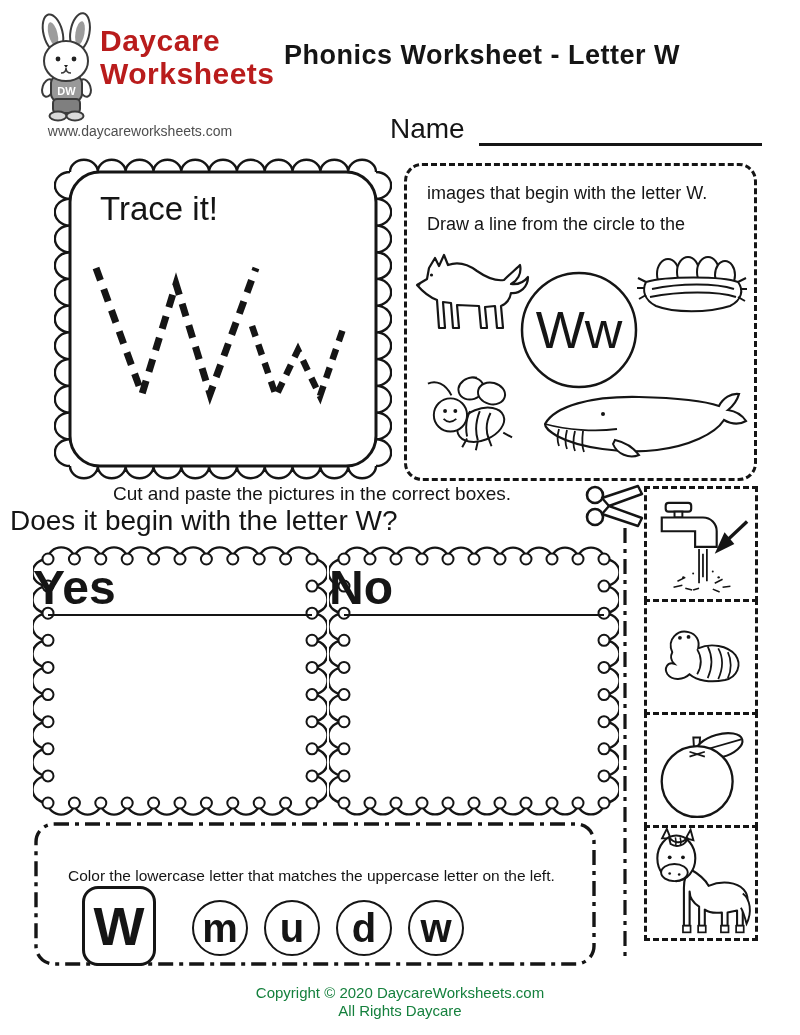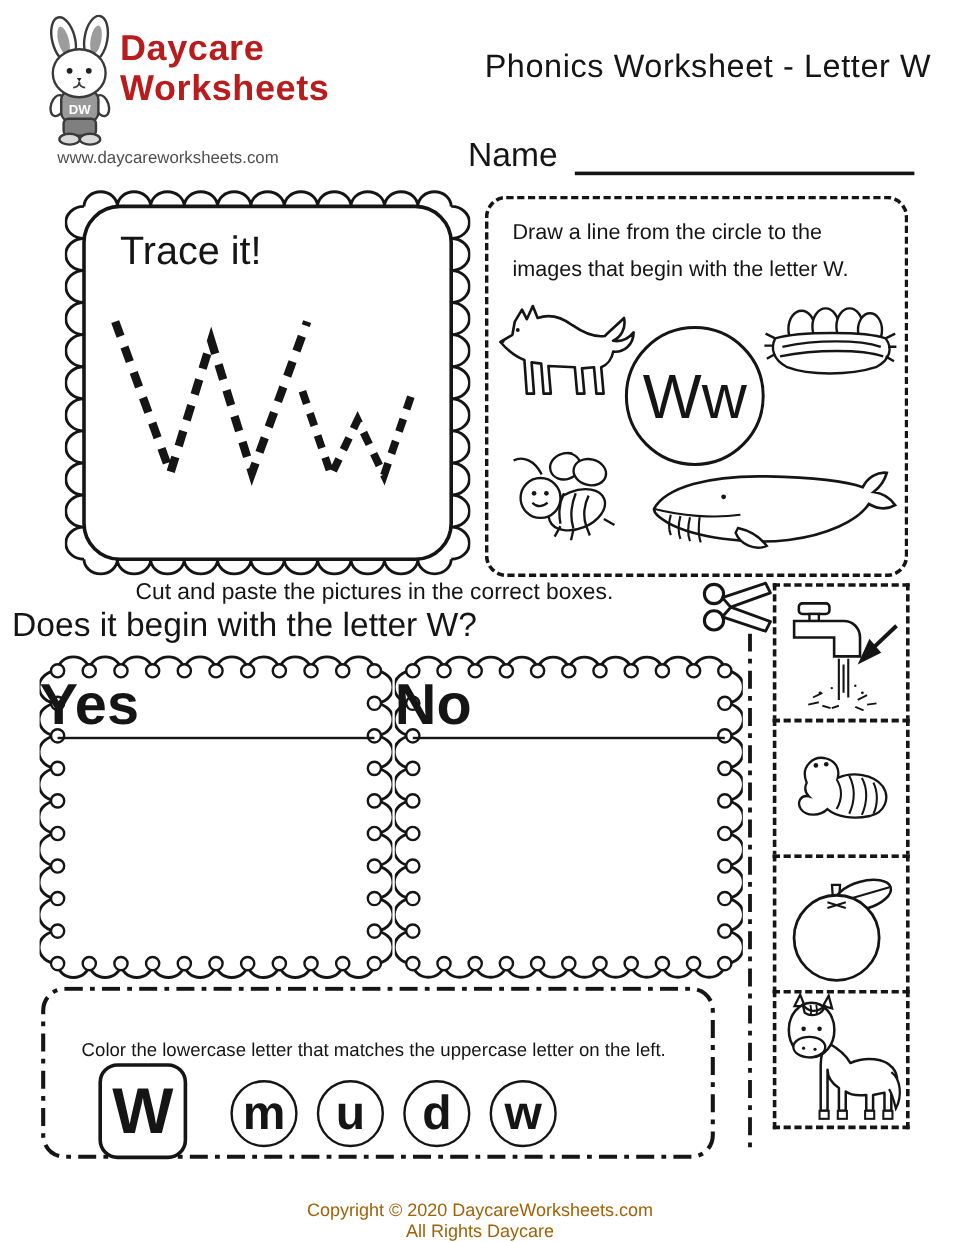--- a/index.html
+++ b/index.html
@@ -4,22 +4,22 @@
 <style>
   html,body{margin:0;padding:0;background:#fff;}
   #page{position:relative;width:800px;height:1035px;background:#fff;overflow:hidden;
         font-family:"Liberation Sans",sans-serif;color:#151515;}
   .abs{position:absolute;}
   
   .brand{position:absolute;left:100px;top:24px;font-size:30px;line-height:33px;
          font-weight:600;color:#b91c1c;letter-spacing:.5px;}
   .site-url{position:absolute;left:20px;top:123px;width:240px;text-align:center;
             font-size:14px;color:#4e4e4e;}
-  .title{position:absolute;left:284px;top:40px;width:492px;text-align:right;
-         font-size:27px;font-weight:400;letter-spacing:.5px;}
+  .title{position:absolute;left:284px;top:40px;width:492px;text-align:left;
+         font-size:27px;font-weight:700;letter-spacing:.5px;}
   .name-row{position:absolute;left:390px;top:106px;width:372px;height:40px;
             display:flex;align-items:flex-end;}
   .name-label{font-size:28px;line-height:34px;}
   .name-line{flex:1;margin-left:14px;border-bottom:3px solid #151515;height:100%;}
   
   .trace-box{position:absolute;left:54px;top:156px;width:338px;height:326px;}
   .trace-title{position:absolute;left:46px;top:34px;font-size:33px;}
   
   .draw-box{position:absolute;left:404px;top:163px;width:347px;height:312px;
             border:3px dashed #151515;border-radius:18px;}
@@ -41,21 +41,21 @@
   .match-box{position:absolute;left:34px;top:822px;width:562px;height:144px;}
   .match-heading{position:absolute;left:34px;top:12px;font-size:24px;}
   .match-instr{position:absolute;left:34px;top:45px;font-size:15.5px;}
   .uc-square{position:absolute;left:48px;top:64px;width:68px;height:74px;border:3px solid #151515;
              border-radius:16px;display:flex;align-items:center;justify-content:center;
              font-size:54px;font-weight:700;background:#fff;}
   .lc-circle{position:absolute;top:78px;width:52px;height:52px;border:2.5px solid #151515;
              border-radius:50%;display:flex;align-items:center;justify-content:center;
              font-size:40px;font-weight:700;background:#fff;}
   
-  .foot{position:absolute;left:0;width:100%;text-align:center;font-size:15px;color:#a16207;margin-top:16px;}
+  .foot{position:absolute;left:0;width:100%;text-align:center;font-size:15px;color:#15803d;}
   svg{display:block;}
 </style>
 </head>
 <body>
 
 <div id="page">
 
   <svg class="abs" style="left:28px;top:12px;" width="80" height="110" viewBox="0 0 80 110">
     <g stroke="#3a3a3a" stroke-width="2">
       <ellipse cx="25" cy="21" rx="9.5" ry="19" fill="#fff" transform="rotate(-14 25 21)"></ellipse>
@@ -94,22 +94,22 @@
       </svg>
     <div class="trace-title">Trace it!</div>
     <svg class="abs" style="left:30px;top:100px;" width="280" height="150" viewBox="0 0 280 150">
       <polyline points="12,12 58,138 92,28 126,138 172,12" fill="none" stroke="#151515" stroke-width="7" stroke-dasharray="13 9.5"></polyline>
       <polyline points="168,70 192,140 214,94 236,140 260,70" fill="none" stroke="#151515" stroke-width="6.5" stroke-dasharray="11 8.5"></polyline>
     </svg>
   </div>
 
   <div class="draw-box">
     <div class="draw-text">
+      <div>images that begin with the letter W.</div>
       <div>Draw a line from the circle to the</div>
-      <div>images that begin with the letter W.</div>
     </div>
     <svg class="abs" style="left:4px;top:82px;" width="122" height="86" viewBox="0 0 122 86">
       <path d="M6,37 L16,31 L18,20 L24,10 L28,18 L33,7 L37,17 C48,13 58,17 66,23 C76,30 86,33 93,32
                C98,27 104,22 109,17 C111,26 106,33 100,36 C107,37 113,34 117,29 C117,39 109,46 100,45
                C99,51 95,56 90,58 L92,80 L86,80 L84,58 L74,59 L76,80 L70,80 L68,58 L46,57 L48,80 L42,80
                L40,55 L32,54 L34,80 L28,80 L26,52 C18,49 12,44 6,37 Z" fill="#fff" stroke="#151515" stroke-width="2.2" stroke-linejoin="round"></path>
       <circle cx="20.5" cy="27" r="1.6" fill="#151515"></circle>
       <circle cx="8" cy="36.5" r="1.4" fill="#151515"></circle>
     </svg>
     <svg class="abs" style="left:229px;top:86px;" width="112" height="68" viewBox="0 0 112 68">

